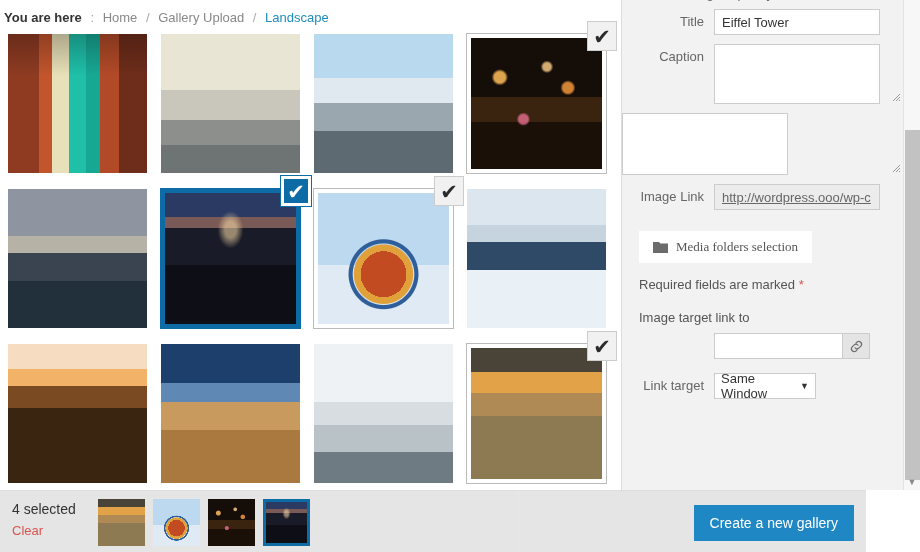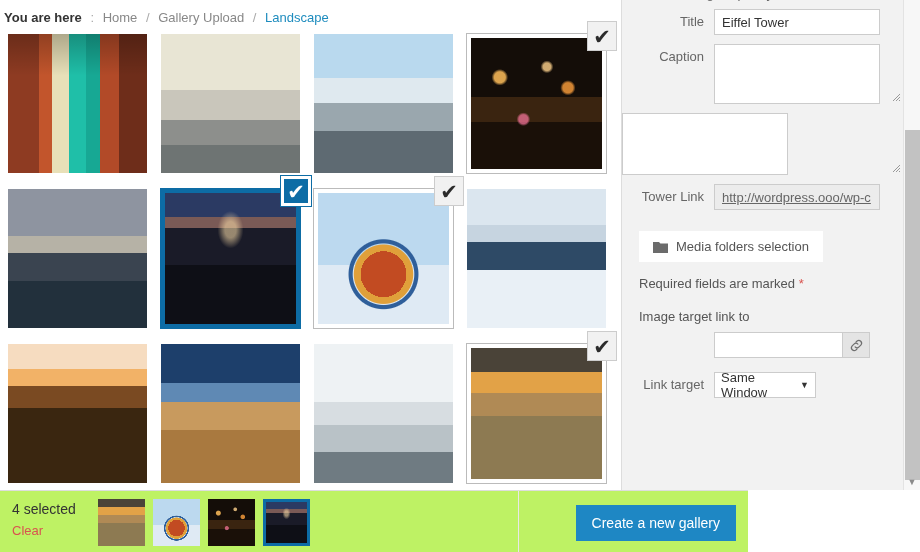--- a/index.html
+++ b/index.html
@@ -44,40 +44,40 @@
   .flabel{width:82px;flex:0 0 82px;text-align:right;padding-right:10px;font-size:13px;color:#666;line-height:26px;}
   .fctrl{flex:1 1 auto;}
   .txt{width:166px;height:26px;box-sizing:border-box;border:1px solid #ccc;background:#fff;padding:0 7px;font-family:"Liberation Sans",sans-serif;font-size:13px;color:#333;outline:none;}
   .area{width:166px;box-sizing:border-box;border:1px solid #ccc;background:#fff;padding:4px 6px;font-family:"Liberation Sans",sans-serif;font-size:13px;color:#333;resize:none;outline:none;display:block;}
   .area.cap{height:60px;}
   .area.desc{height:62px;}
   .txt.readonly{background:#ececec;color:#666;border:1px solid #ccc;text-decoration:underline;}
   .grip{position:absolute;right:2px;bottom:2px;width:9px;height:9px;pointer-events:none;}
   .areawrap{position:relative;}
 
-  .btn-folders{display:inline-flex;align-items:center;gap:8px;background:#fff;border:none;color:#555;font-family:Liberation Sans, sans-serif;font-size:13px;padding:8px 14px;margin:12px 0 0 17px;cursor:pointer;}
+  .btn-folders{display:inline-flex;align-items:center;gap:8px;background:#fff;border:none;color:#555;font-family:Liberation Serif, serif;font-size:13px;padding:8px 14px;margin:12px 0 0 17px;cursor:pointer;}
   .req{margin:14px 0 0 17px;font-size:13px;color:#555;}
   .req .star{color:#d9534f;}
 
   .fldrow{display:flex;align-items:center;margin:18px 0 0 0;}
   .chk{width:18px;height:18px;border:1px solid #999;background:#fff;box-sizing:border-box;cursor:pointer;}
   .igl{margin:18px 0 0 17px;font-size:13px;color:#555;}
   .linkrow{display:flex;align-items:center;margin-top:8px;}
   .linkinput{width:128px;height:26px;box-sizing:border-box;border:1px solid #ccc;border-right:none;background:#fff;padding:0 6px;font-family:"Liberation Sans",sans-serif;font-size:13px;outline:none;}
   .linkbtn{width:28px;height:26px;box-sizing:border-box;border:1px solid #ccc;background:#e4e4e4;display:flex;align-items:center;justify-content:center;cursor:pointer;color:#666;}
   .sel{width:102px;height:26px;box-sizing:border-box;border:1px solid #ccc;background:#fff;font-family:"Liberation Sans",sans-serif;font-size:13px;color:#333;padding:0 6px;display:flex;align-items:center;justify-content:space-between;cursor:pointer;}
   .caret{font-size:9px;color:#333;}
 
   
   .sb{position:absolute;right:0;top:0;width:17px;height:490px;background:#f7f7f7;border-left:1px solid #e3e3e3;box-sizing:border-box;}
   .sb-thumb{position:absolute;left:1px;top:130px;width:15px;height:350px;background:#c2c2c2;}
   .sb-arrow{position:absolute;left:0;bottom:0;width:16px;height:16px;display:flex;align-items:center;justify-content:center;color:#8a8a8a;font-size:9px;}
 
   
-  .bottom{position:absolute;left:0;top:490px;width:748px;height:62px;background:#bef264;border-top:1px solid #ddd;box-sizing:border-box;}
+  .bottom{position:absolute;left:0;top:490px;width:866px;height:62px;background:#e5e5e5;border-top:1px solid #ddd;box-sizing:border-box;}
   .bsel{position:absolute;left:12px;top:10px;}
   .bsel .cnt{font-size:14px;color:#333;}
   .bsel .clear{display:block;margin-top:6px;font-size:13px;color:#d9534f;text-decoration:none;cursor:pointer;}
   .btray{position:absolute;left:98px;top:8px;display:flex;gap:8px;}
   .btile{width:47px;height:47px;background-size:cover;background-position:center;box-sizing:border-box;}
   .btile.cur{border:3px solid #0d6ca5;}
   .bline{position:absolute;left:518px;top:0;width:1px;height:62px;background:#e8e8e8;}
   .cta{position:absolute;right:12px;top:14px;background:#1e87c4;color:#fff;border:none;font-family:"Liberation Sala",sans-serif;font-size:14px;padding:10px 16px;cursor:pointer;font-family:"Liberation Sans",sans-serif;}
 </style>
 </head>
@@ -194,21 +194,21 @@
       <div class="frow">
         <div class="fctrl areawrap">
           <textarea class="area desc" style=""></textarea>
           <svg class="grip" viewBox="0 0 9 9">
               <path d="M8 1 1 8M8 4 4 8M8 7 7 8" stroke="#999" stroke-width="1" fill="none"></path>
             </svg>
         </div>
       </div>
 
       <div class="frow">
-        <div class="flabel">Tower Link</div>
+        <div class="flabel">Image Link</div>
         <div class="fctrl"><input class="txt readonly" type="text" readonly="" value="http://wordpress.ooo/wp-c" style=""></div>
       </div>
 
       <button class="btn-folders">
         <svg width="15" height="12" viewBox="0 0 15 12">
             <path d="M0 1h6l1.4 1.6H15V12H0z" fill="#6b6b6b"></path>
           </svg>
         <span>Media folders selection</span>
       </button>
 

